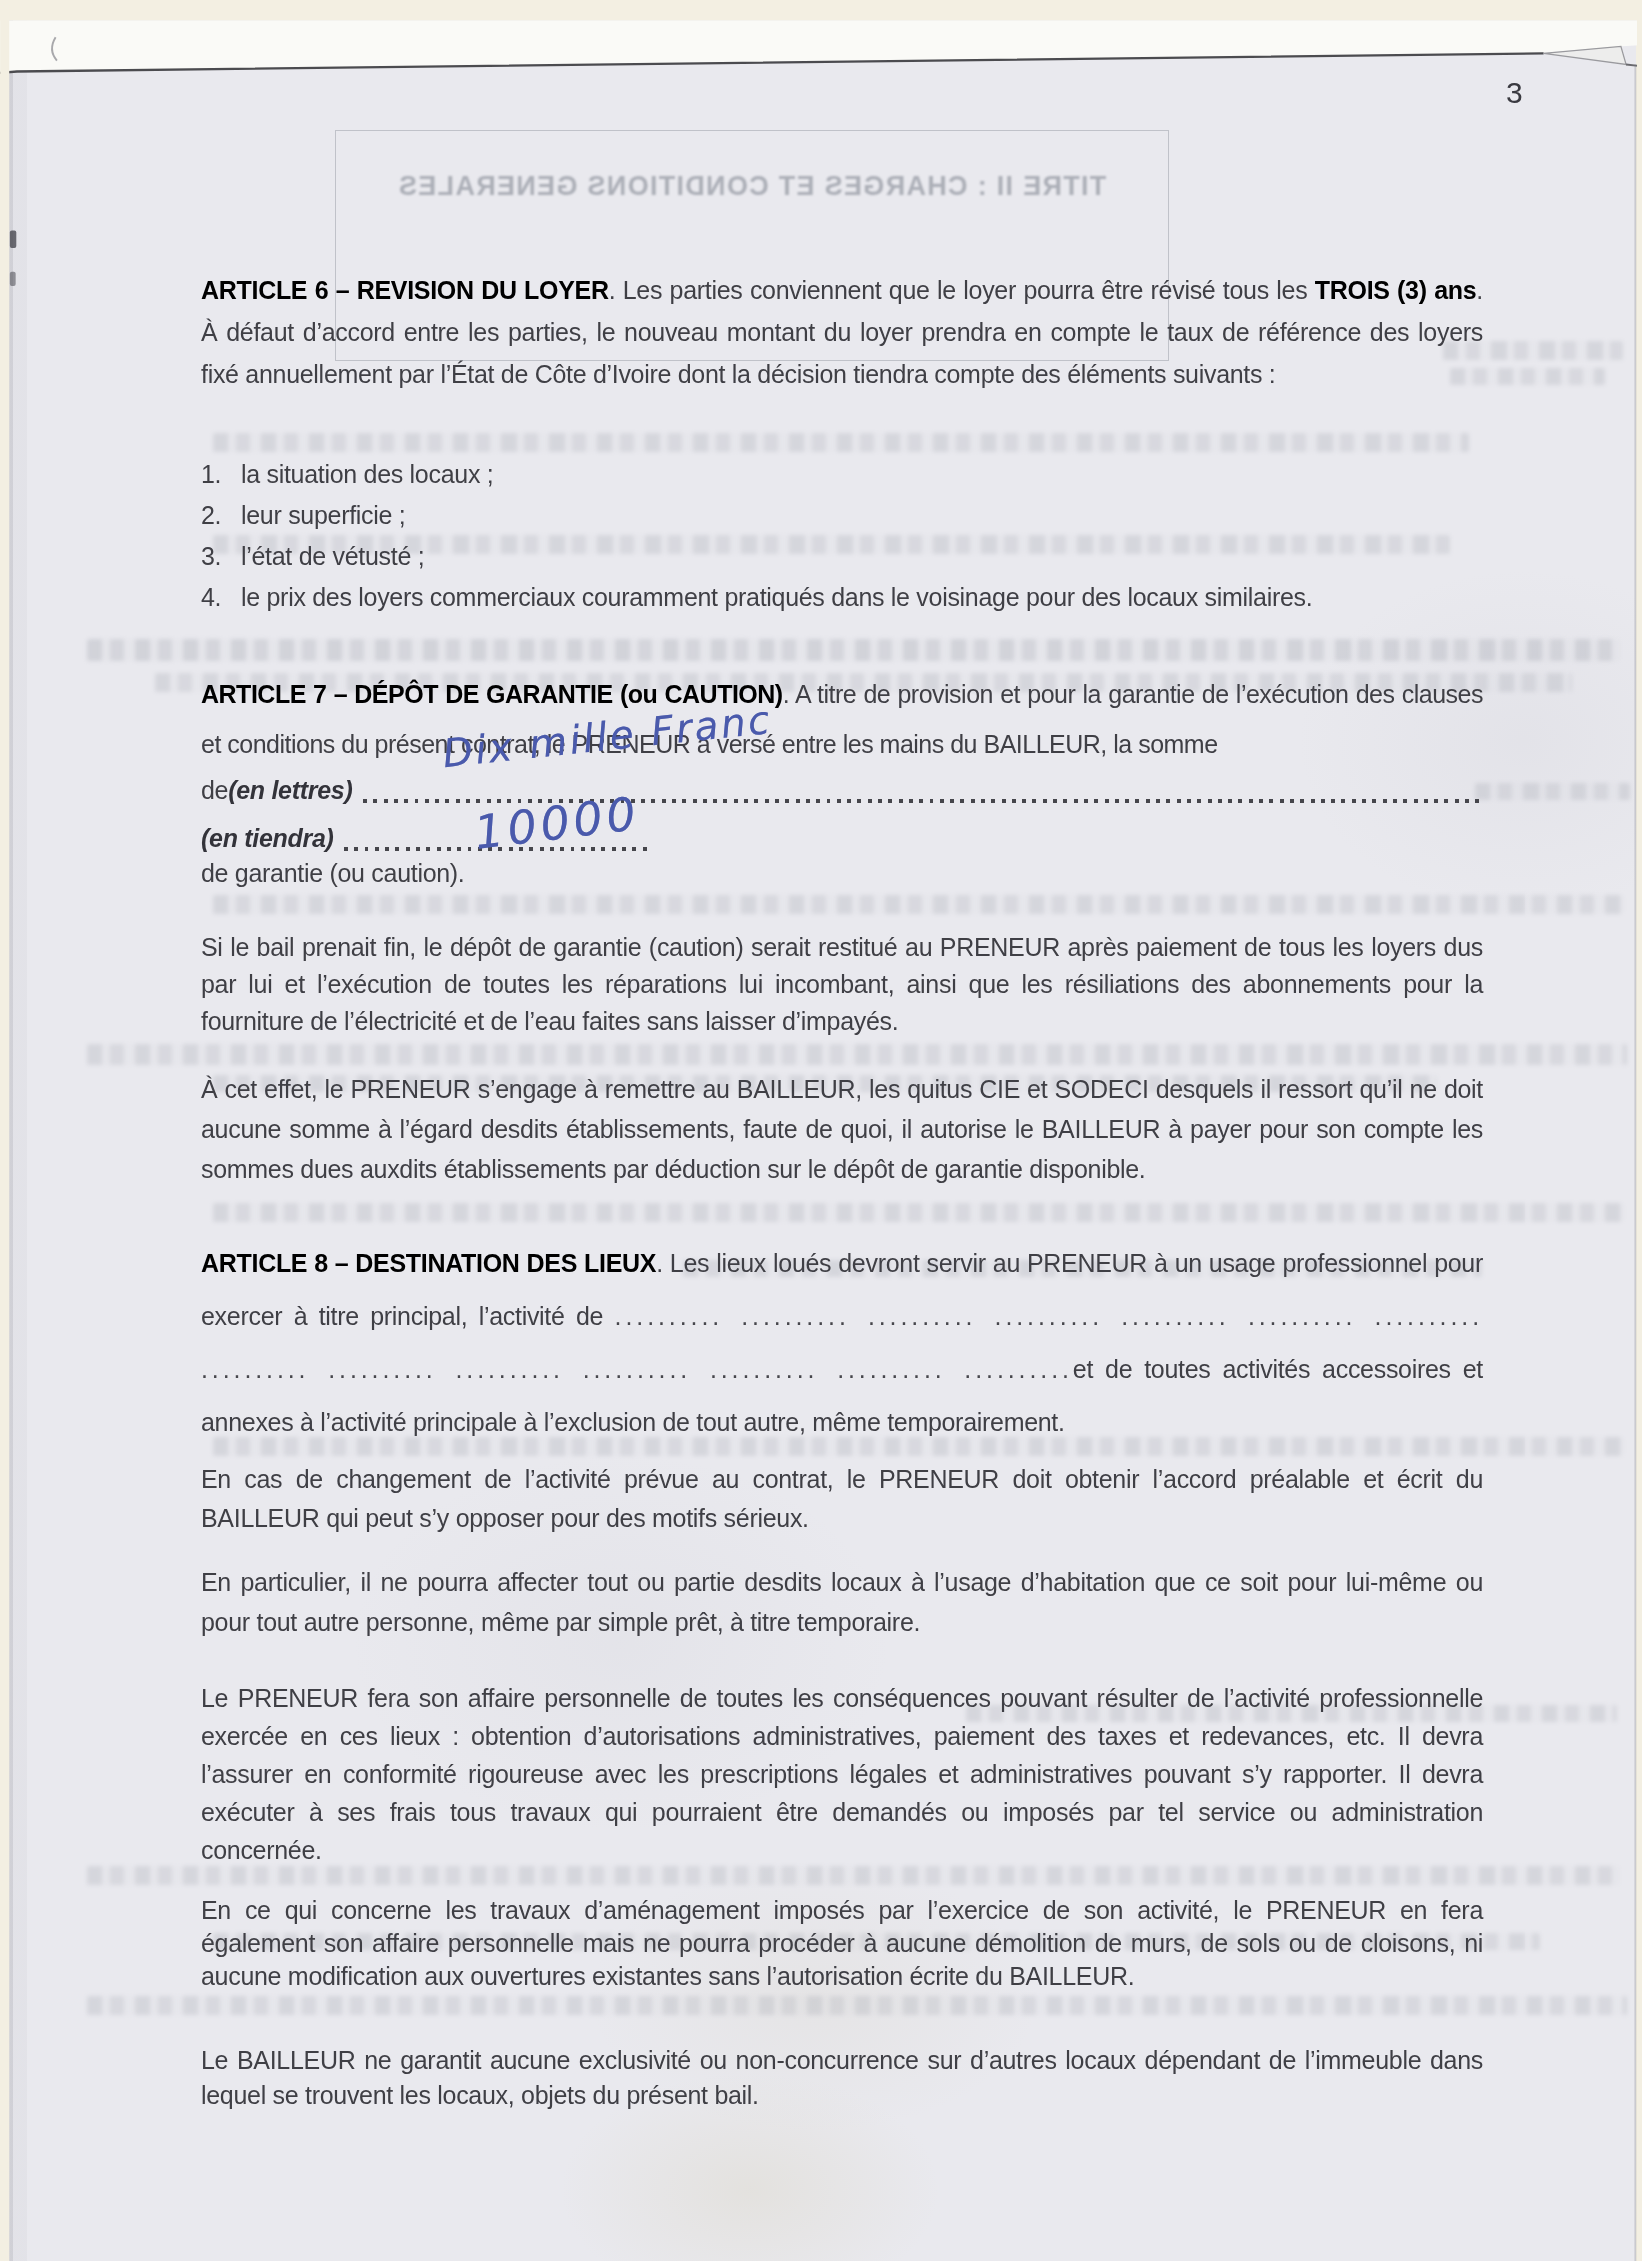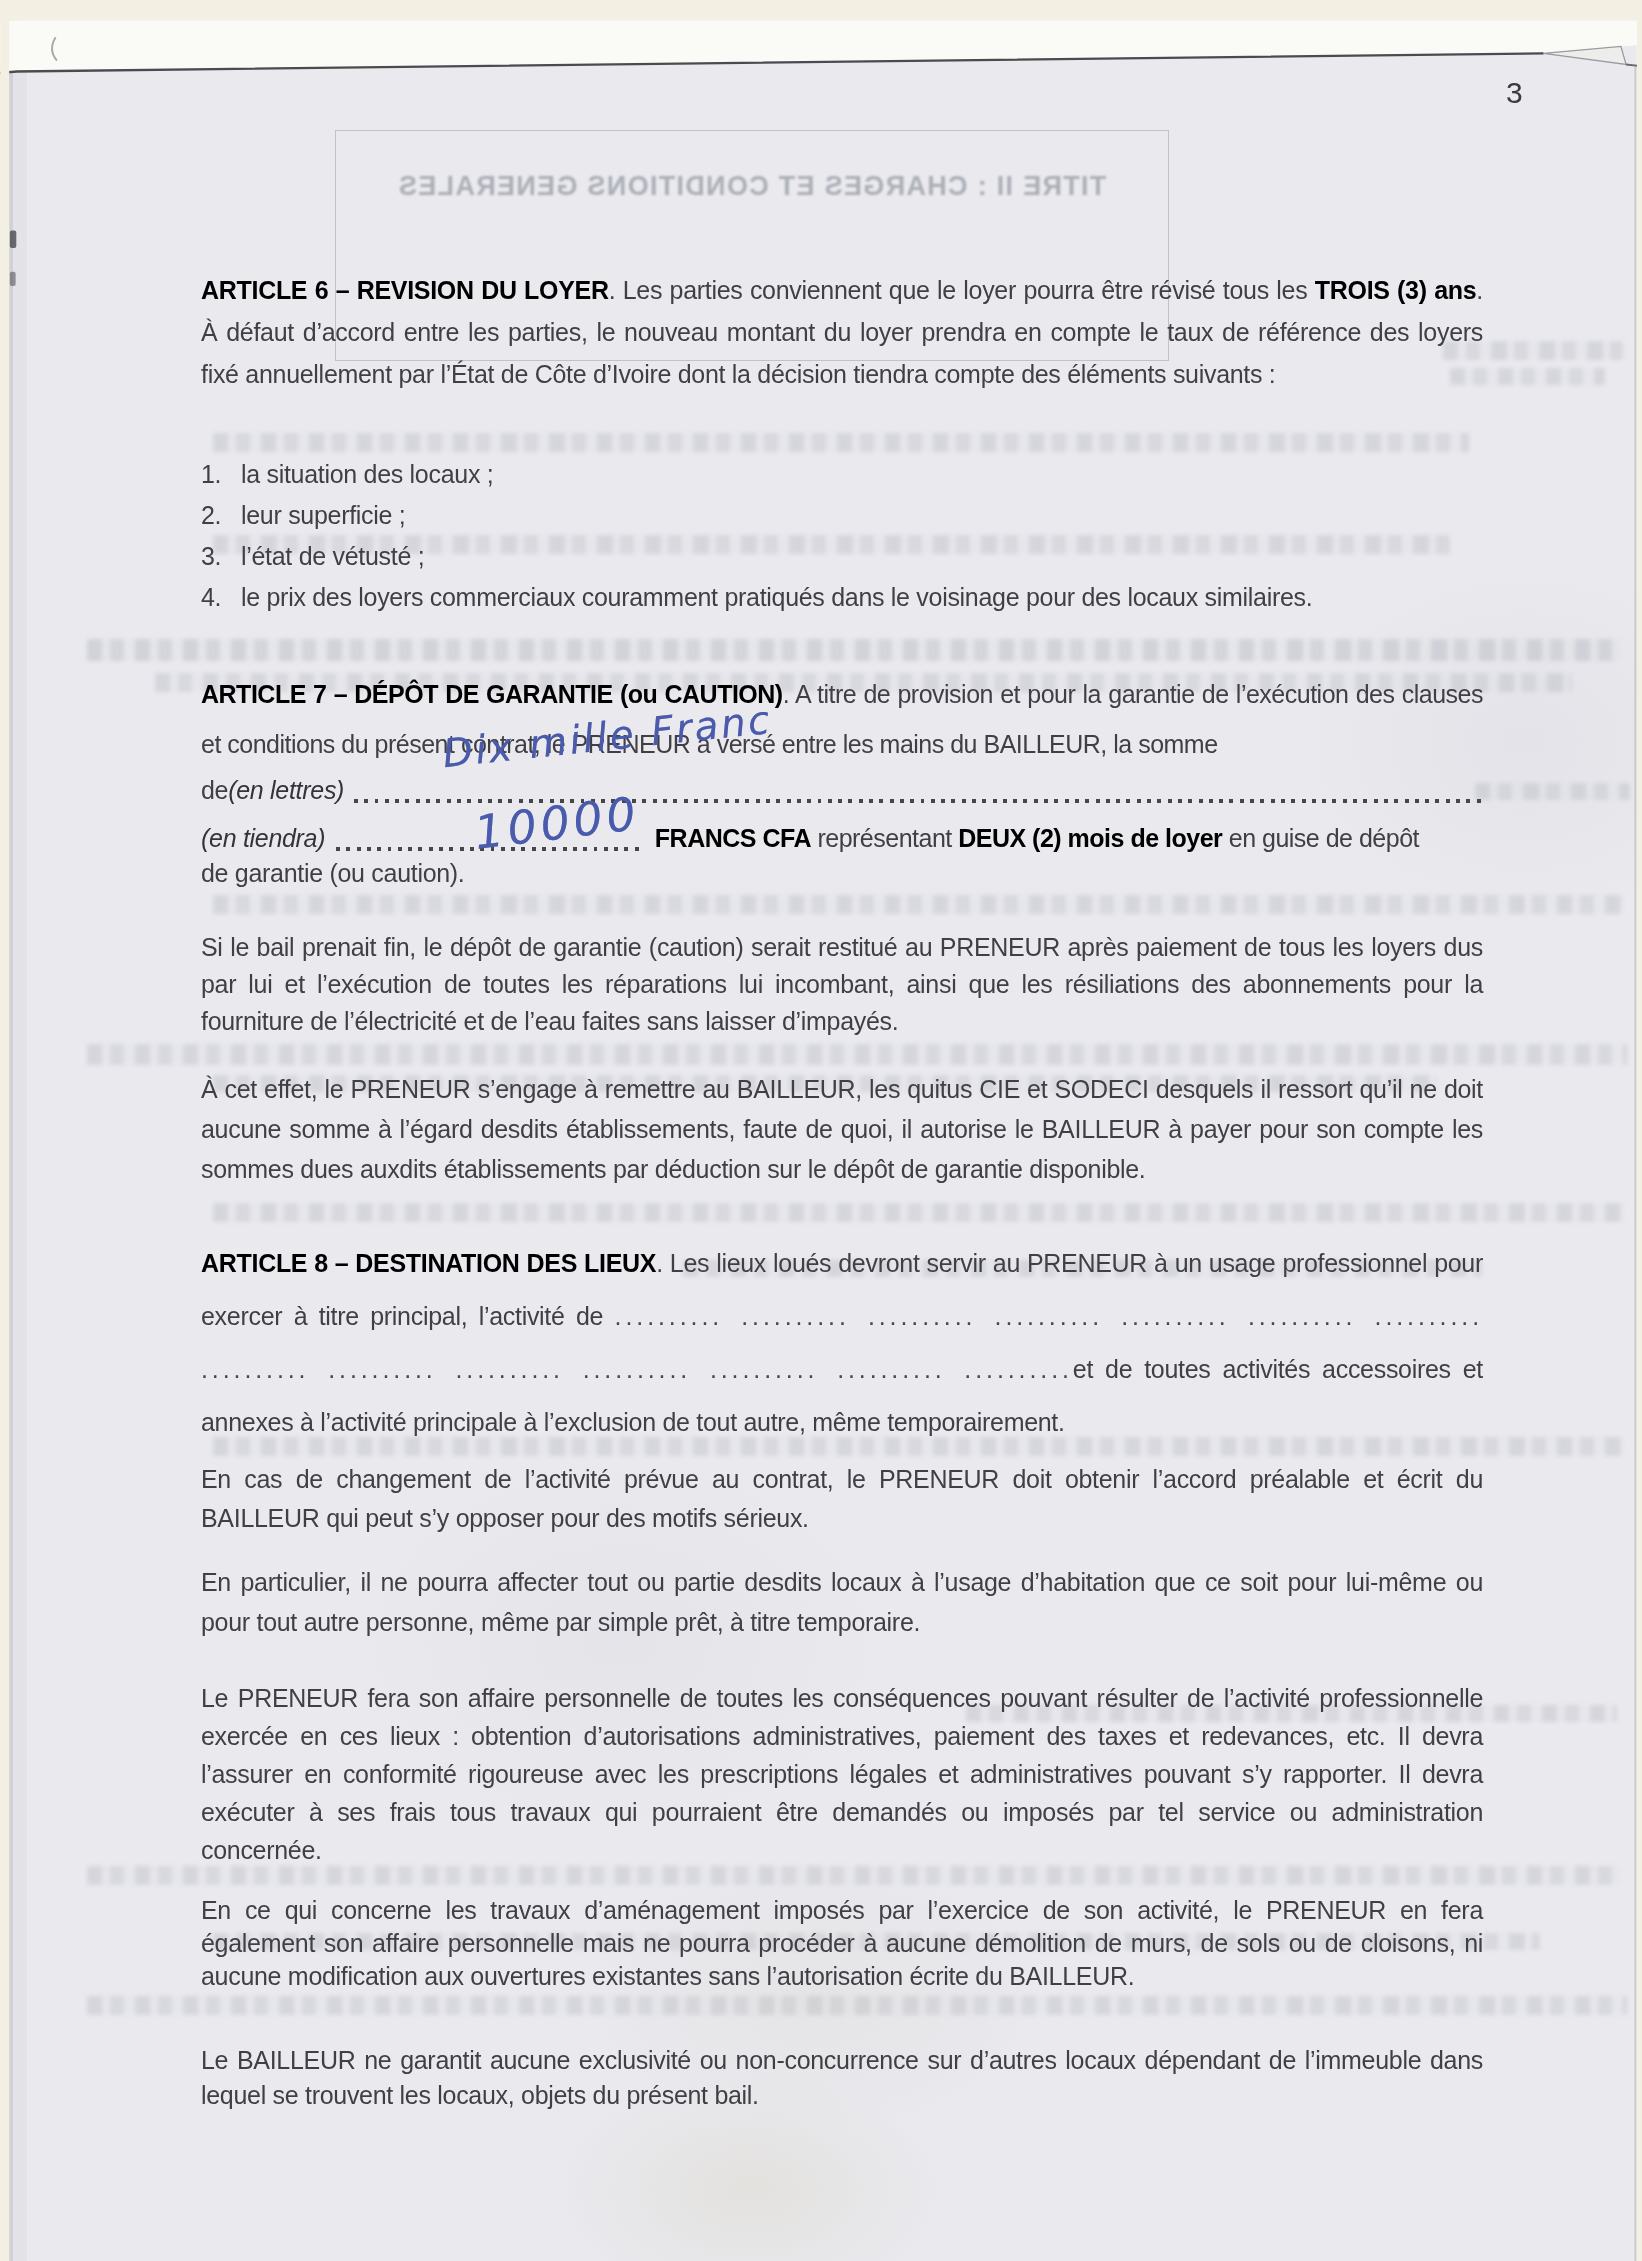--- a/index.html
+++ b/index.html
@@ -12,21 +12,21 @@
       radial-gradient(322px 245px at 1514px 741px, rgba(190,190,200,0.14), rgba(190,190,200,0) 70%),
       radial-gradient(387px 271px at 612px 1643px, rgba(182,182,192,0.10), rgba(182,182,192,0) 70%),
       radial-gradient(322px 193px at 805px 1997px, rgba(200,192,165,0.12), rgba(200,192,165,0) 70%),
       #e9e9ee;}
   .edge-svg{position:absolute;left:0;top:0;z-index:5;}
   .content{position:absolute;left:0;top:0;width:1643px;height:2261px;z-index:10;}
   .ghostlayer{position:absolute;left:0;top:0;width:1643px;height:2261px;z-index:6;}
   .doc{color:#3f3f45;font-size:25px;letter-spacing:-0.3px;}
   .blk{position:absolute;left:201px;width:1282px;text-align:justify;}
   .b{font-weight:bold;color:#000000;}
-  .bi{font-weight:normal;font-style:italic;color:#33333a;}
+  .bi{font-weight:bold;font-style:italic;color:#33333a;}
   .pagenum{position:absolute;left:1506px;top:76px;font-size:30px;color:#3a3a40;}
   .listrow{display:flex;align-items:baseline;margin-bottom:13px;}
   .listnum{flex:0 0 40px;}
   .fillrow{display:flex;align-items:flex-end;}
   .dotfill{flex:1 1 auto;height:3.9px;margin:0 0 4.5px 10.3px;
     background:repeating-linear-gradient(90deg,#46464c 0 3.9px,rgba(0,0,0,0) 3.9px 10.3px);}
   .dotfixed{flex:0 1 309px;min-width:213px;}
   .nowrap{white-space:nowrap;flex:0 0 auto;letter-spacing:-0.5px;margin-left:10.3px;}
   .dots-inline{letter-spacing:3.9px;word-spacing:2.6px;color:#46464c;}
   .hand{position:absolute;color:#4a5aac;font-style:italic;font-family:"DejaVu Sans",sans-serif;
@@ -133,21 +133,20 @@
 
     <div class="blk t-lettres fillrow">
       <span>de </span>
       <span class="bi">(en lettres)</span>
       <span class="dotfill"></span>
     </div>
 
     <div class="blk t-chiffres fillrow">
       <span class="bi">(en tiendra)</span>
       <span class="dotfill dotfixed"></span>
-      <span class="nowrap"><span class="b">FRANCS CFA</span><span> représentant </span><span class="b">DEUX (2) mois de loyer</span><span> en guise de dépôt</span></span>
     </div>
 
     <div class="blk t-caution">de garantie (ou caution).</div>
 
     <div class="blk t-a7p2">Si le bail prenait fin, le dépôt de garantie (caution) serait restitué au PRENEUR après paiement de tous les loyers dus par lui et l’exécution de toutes les réparations lui incombant, ainsi que les résiliations des abonnements pour la fourniture de l’électricité et de l’eau faites sans laisser d’impayés.</div>
 
     <div class="blk t-a7p3">À cet effet, le PRENEUR s’engage à remettre au BAILLEUR, les quitus CIE et SODECI desquels il ressort qu’il ne doit aucune somme à l’égard desdits établissements, faute de quoi, il autorise le BAILLEUR à payer pour son compte les sommes dues auxdits établissements par déduction sur le dépôt de garantie disponible.</div>
 
     <div class="blk t-a8">
       <span class="b">ARTICLE 8 – DESTINATION DES LIEUX</span><span>. Les lieux loués devront servir au PRENEUR à un usage professionnel pour exercer à titre principal, l’activité de </span><span class="dots-inline">.......... .......... .......... .......... .......... .......... .......... .......... .......... .......... .......... .......... .......... ..........</span><span>et de toutes activités accessoires et annexes à l’activité principale à l’exclusion de tout autre, même temporairement.</span>

